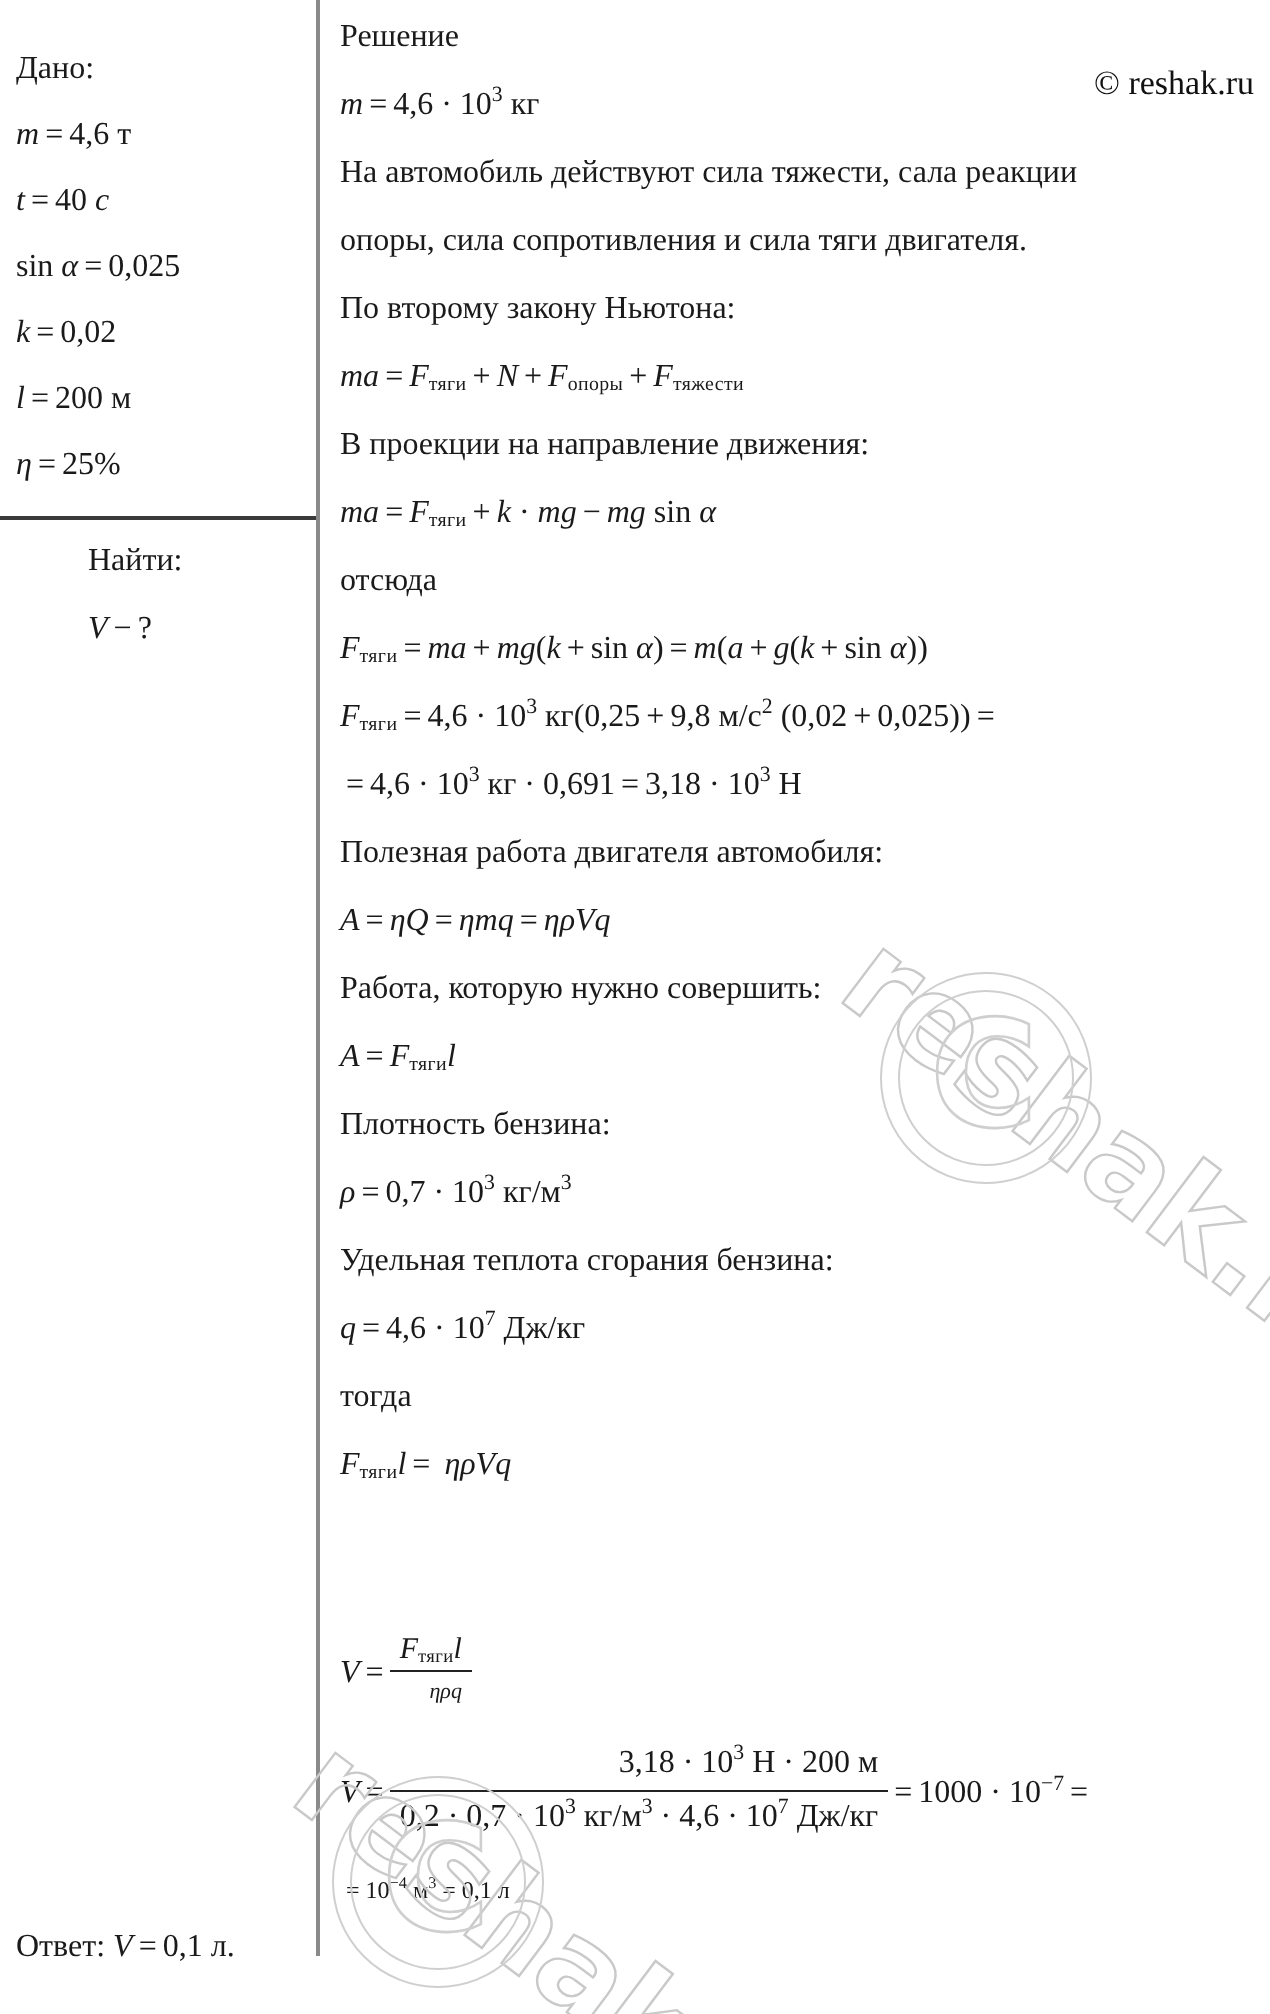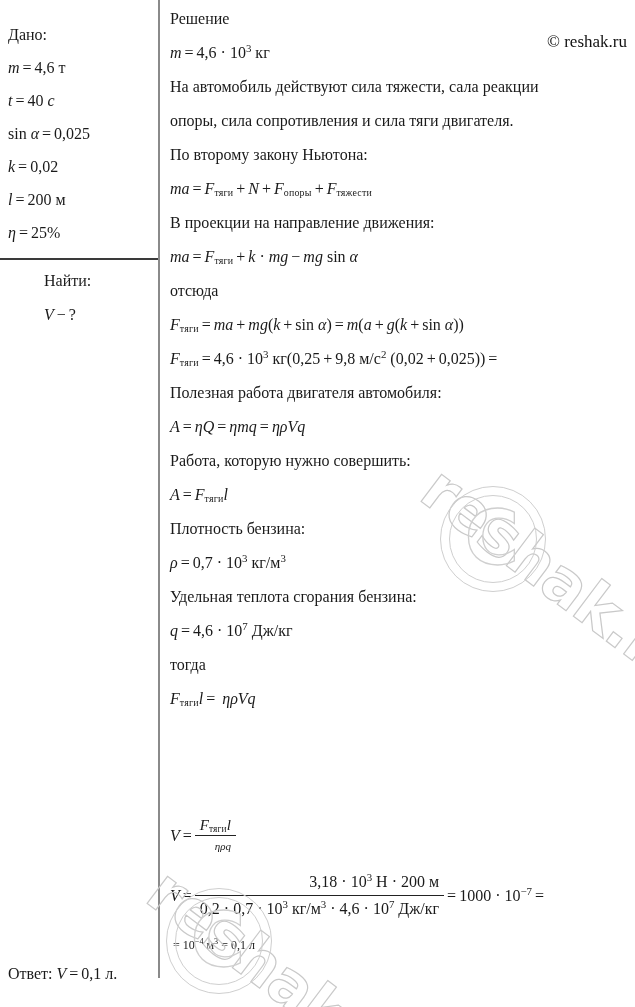--- a/index.html
+++ b/index.html
@@ -251,20 +251,23 @@
   <div class="line">отсюда</div>
 
   <div class="line">
     <span class="m-it">F</span><sub>тяги</sub><span class="op">=</span><span class="m-it">ma</span><span class="op">+</span><span class="m-it">mg</span>(<span class="m-it">k</span><span class="op">+</span><span class="m-up">sin</span>&nbsp;<span class="m-it">α</span>)<span class="op">=</span><span class="m-it">m</span>(<span class="m-it">a</span><span class="op">+</span><span class="m-it">g</span>(<span class="m-it">k</span><span class="op">+</span><span class="m-up">sin</span>&nbsp;<span class="m-it">α</span>))
   </div>
 
   <div class="line">
     <span class="m-it">F</span><sub>тяги</sub><span class="op">=</span>4,6&nbsp;·&nbsp;10<sup>3</sup>&nbsp;<span class="m-up">кг</span>(0,25<span class="op">+</span>9,8&nbsp;<span class="m-up">м/с</span><sup>2</sup>&nbsp;(0,02<span class="op">+</span>0,025))<span class="op">=</span>
   </div>
 
+  <div class="line">
+    <span class="op">=</span>4,6&nbsp;·&nbsp;10<sup>3</sup>&nbsp;<span class="m-up">кг</span>&nbsp;·&nbsp;0,691<span class="op">=</span>3,18&nbsp;·&nbsp;10<sup>3</sup>&nbsp;<span class="m-up">Н</span>
+  </div>
 
   <div class="line">Полезная работа двигателя автомобиля:</div>
 
   <div class="line">
     <span class="m-it">A</span><span class="op">=</span><span class="m-it">ηQ</span><span class="op">=</span><span class="m-it">ηmq</span><span class="op">=</span><span class="m-it">ηρVq</span>
   </div>
 
   <div class="line">Работа, которую нужно совершить:</div>
 
   <div class="line">

